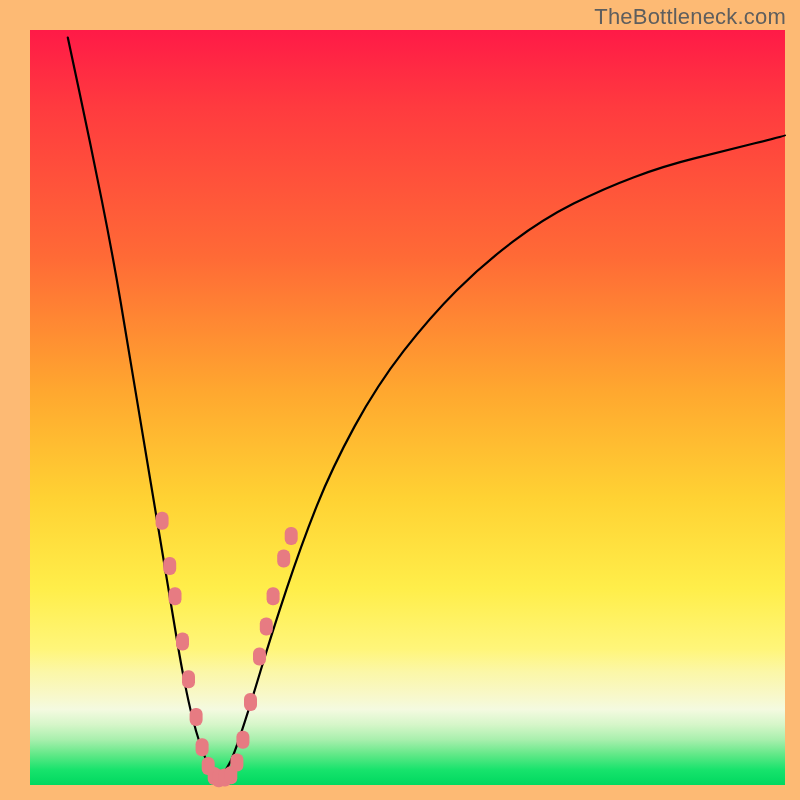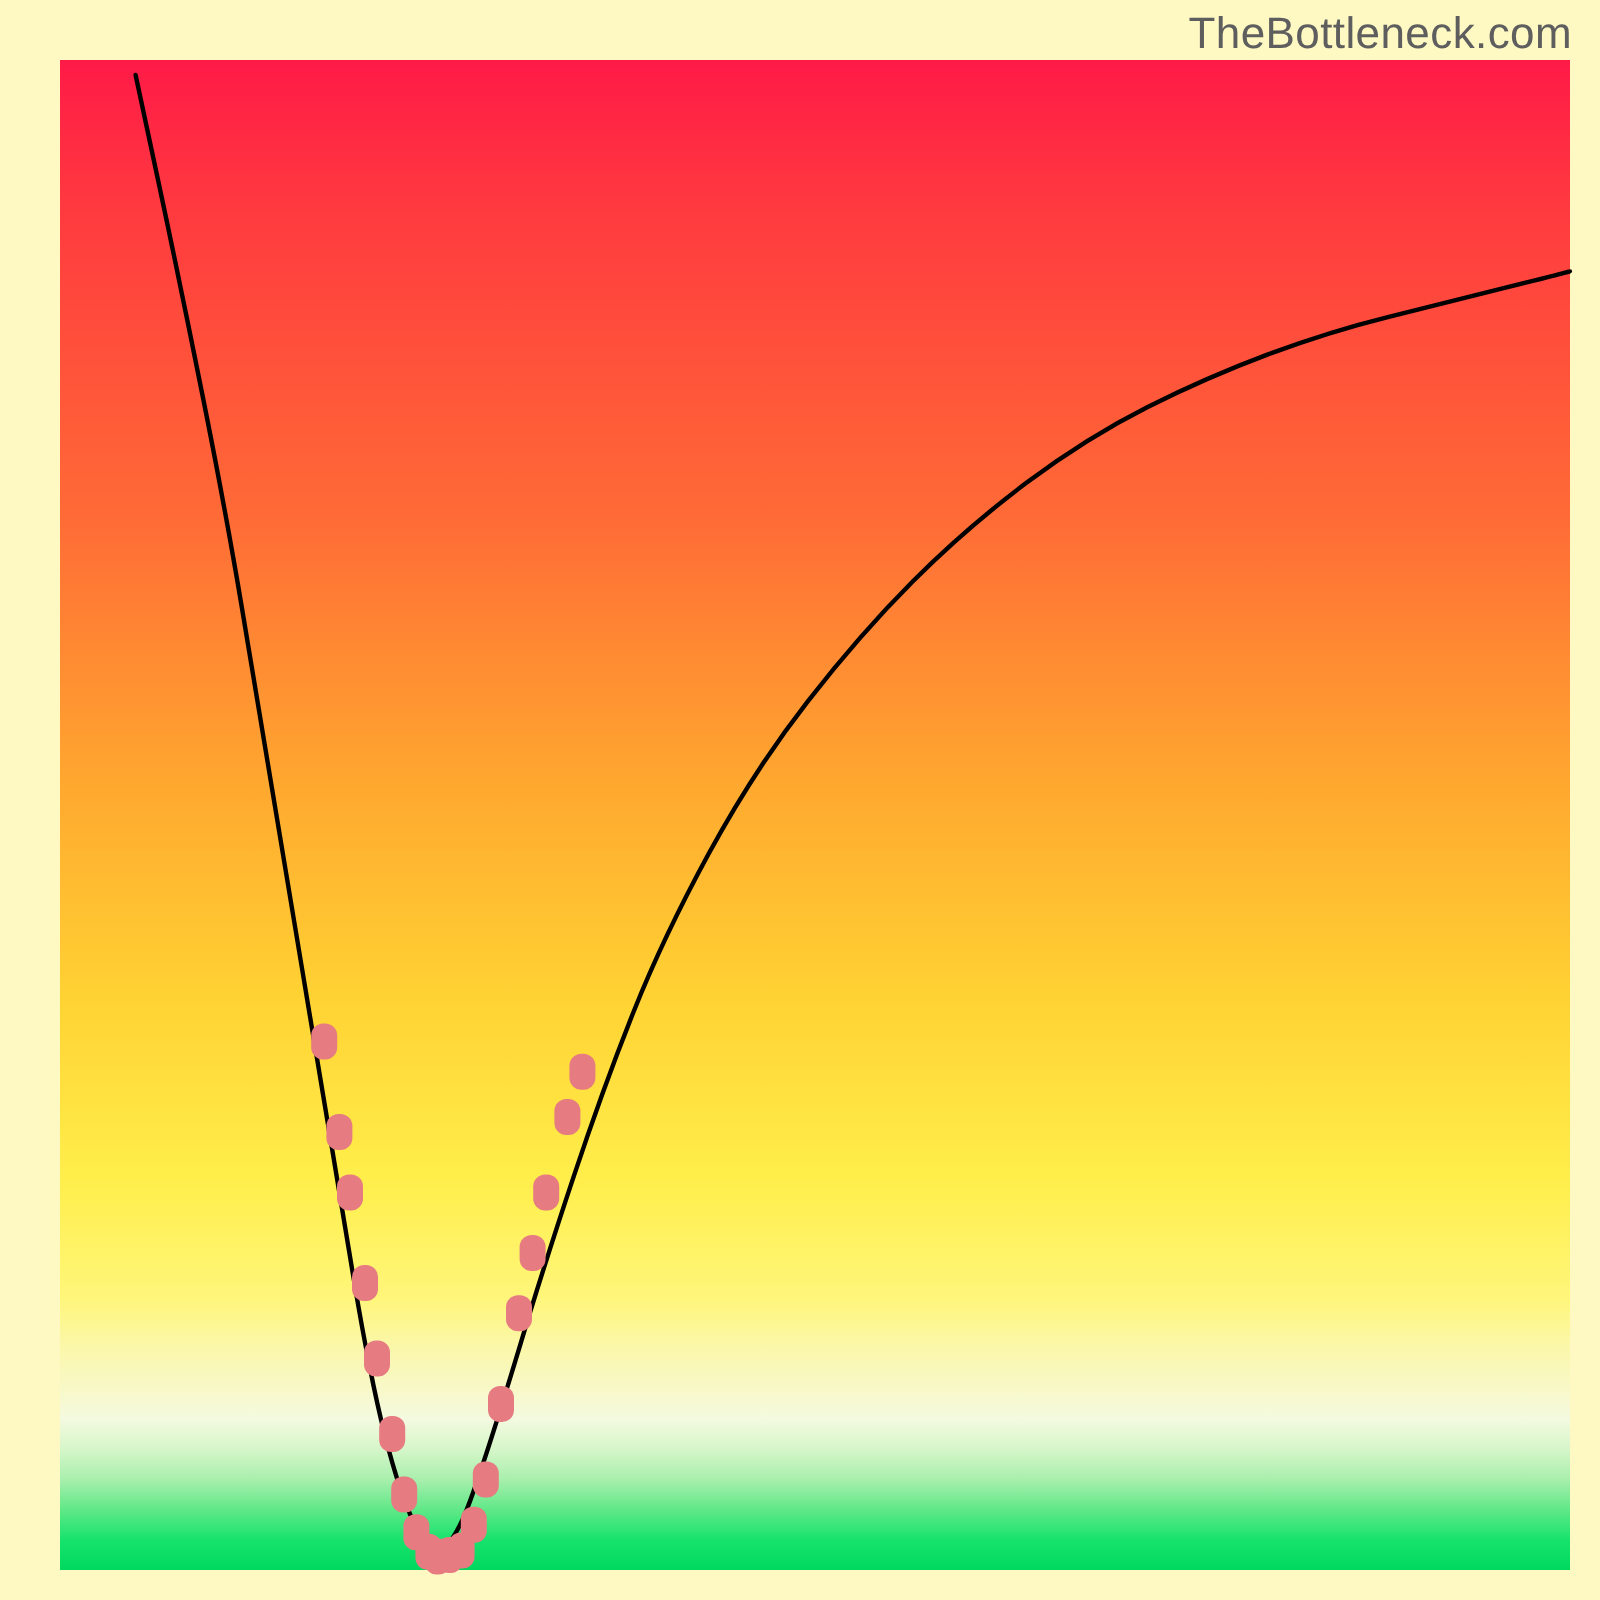--- a/index.html
+++ b/index.html
@@ -8,21 +8,21 @@
     width: 800px;
     height: 800px;
     overflow: hidden;
     background: #000;
     font-family: Arial, Helvetica, sans-serif;
   }
   .frame {
     position: absolute;
     left: 0; top: 0;
     width: 800px; height: 800px;
-    background: #fef9c3;
+    background: #fdba74;
     text-decoration: underline;
   }
   .plot {
     position: absolute;
     left: 30px;
     top: 30px;
     width: 755px;
     height: 755px;
     
     background: linear-gradient(to bottom,

